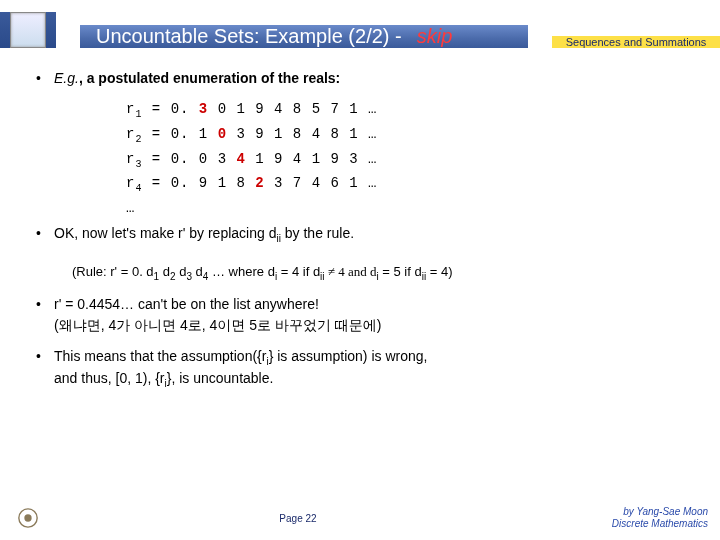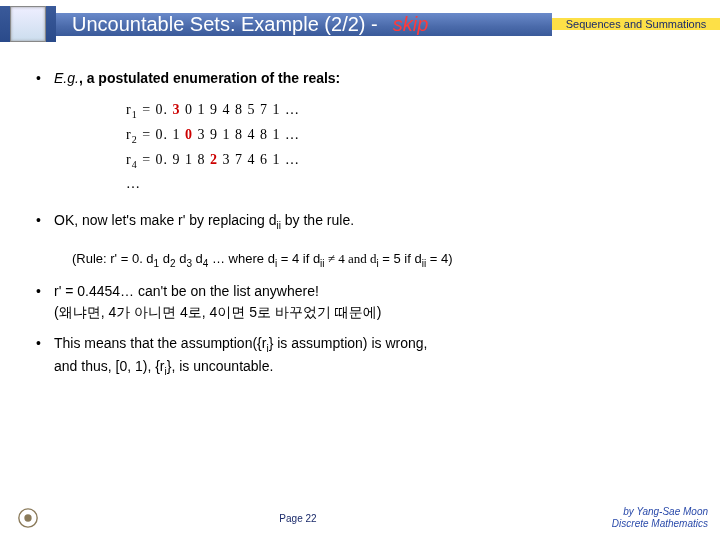--- a/index.html
+++ b/index.html
@@ -1,28 +1,28 @@
 <!DOCTYPE html>
 <html><head>
 <meta charset="utf-8">
 <style>
 * { margin: 0; padding: 0; box-sizing: border-box; }
 body { width: 720px; height: 540px; font-family: Tahoma, Verdana, sans-serif; background: #fff; position: relative; overflow: hidden; }
-.header { height: 48px; display: flex; align-items: center; }
+.header { height: 48px; display: flex; align-items: flex-end; gap: 24px; }
 .logo-box { width: 56px; background: linear-gradient(#3a5a9a,#2a4a8a); display:flex; align-items:center; justify-content:center; position:relative; }
 .logo-box::after { content:""; width:34px; height:34px; background:linear-gradient(#eef,#cde); border:1px solid #888; box-shadow:inset 0 0 3px #999; display:block; }
 .title-bar { flex:1; background: linear-gradient(#6a8aca,#4a6aaa 60%,#3a5a9a); display:flex; align-items:center; padding-left:16px; color:#fff; font-size:20px; }
 .title-bar .skip { color:#ff3a3a; font-style:italic; margin-left:15px; }
 .header-right { width:168px; background:#fde047; display:flex; align-items:center; justify-content:center; font-size:11px; color:#1a2a6a; }
 .content { padding: 20px 36px 0 36px; font-size:14px; color:#000; line-height:1.5; }
 .bullet-row { display:flex; margin-bottom:10px; }
 .bullet-row .dot { width:18px; flex-shrink:0; }
 .bullet-row .txt { flex:1; }
 .italic { font-style:italic; }
-.enum-block { margin:6px 0 16px 90px; font-family:Liberation Serif, serif; }
+.enum-block { margin:6px 0 4px 90px; font-family:Liberation Mono, monospace; }
 .enum-row { margin:2px 0; font-size:14px; letter-spacing:1px; }
 .sub { font-size:10px; vertical-align:sub; }
 .hl { color:#c00; font-weight:bold; }
 .rule-line { margin-left:18px; font-size:13px; margin-top:16px; }
 .korean { font-family:"Malgun Gothic",sans-serif; }
 .footer { position:absolute; bottom:8px; left:0; right:0; height:28px; display:flex; align-items:center; }
 .footer-left { width:56px; display:flex; align-items:center; justify-content:center; }
 .footer-left svg { width:22px; height:22px; }
 .footer-center { flex:1; text-align:center; font-size:10px; color:#1a2a6a; }
 .footer-right { width:180px; text-align:right; padding-right:12px; font-size:10px; color:#2a4aaa; font-style:italic; line-height:1.2; }
@@ -45,20 +45,21 @@
   <div class="bullet-row">
     <div class="dot">•</div>
     <div class="txt">
       <span class="italic">E.g.</span><b><span>, a postulated enumeration of the reals:</span></b>
     </div>
   </div>
 
   <div class="enum-block">
     <div class="enum-row"><span>r</span><span class="sub">1</span><span> = 0. </span><span class="hl">3</span><span> 0 1 9 4 8 5 7 1 …</span></div>
     <div class="enum-row"><span>r</span><span class="sub">2</span><span> = 0. 1 </span><span class="hl">0</span><span> 3 9 1 8 4 8 1 …</span></div>
+    <div class="enum-row"><span>r</span><span class="sub">3</span><span> = 0. 0 3 </span><span class="hl">4</span><span> 1 9 4 1 9 3 …</span></div>
     <div class="enum-row"><span>r</span><span class="sub">4</span><span> = 0. 9 1 8 </span><span class="hl">2</span><span> 3 7 4 6 1 …</span></div>
     <div class="enum-row">…</div>
   </div>
 
   <div class="bullet-row">
     <div class="dot">•</div>
     <div class="txt">
       <span>OK, now let's make r' by replacing d</span><span class="sub">ii</span><span> by the rule.</span>
       <div class="rule-line">
         <span>(Rule: r' = 0. d</span><span class="sub">1</span> d<span class="sub">2</span> d<span class="sub">3</span> d<span class="sub">4</span><span> … where d</span><span class="sub">i</span><span> = 4 if d</span><span class="sub">ii</span><span class="ne"> ≠ 4 and d</span><span class="sub">i</span><span> = 5 if d</span><span class="sub">ii</span><span> = 4)</span>

